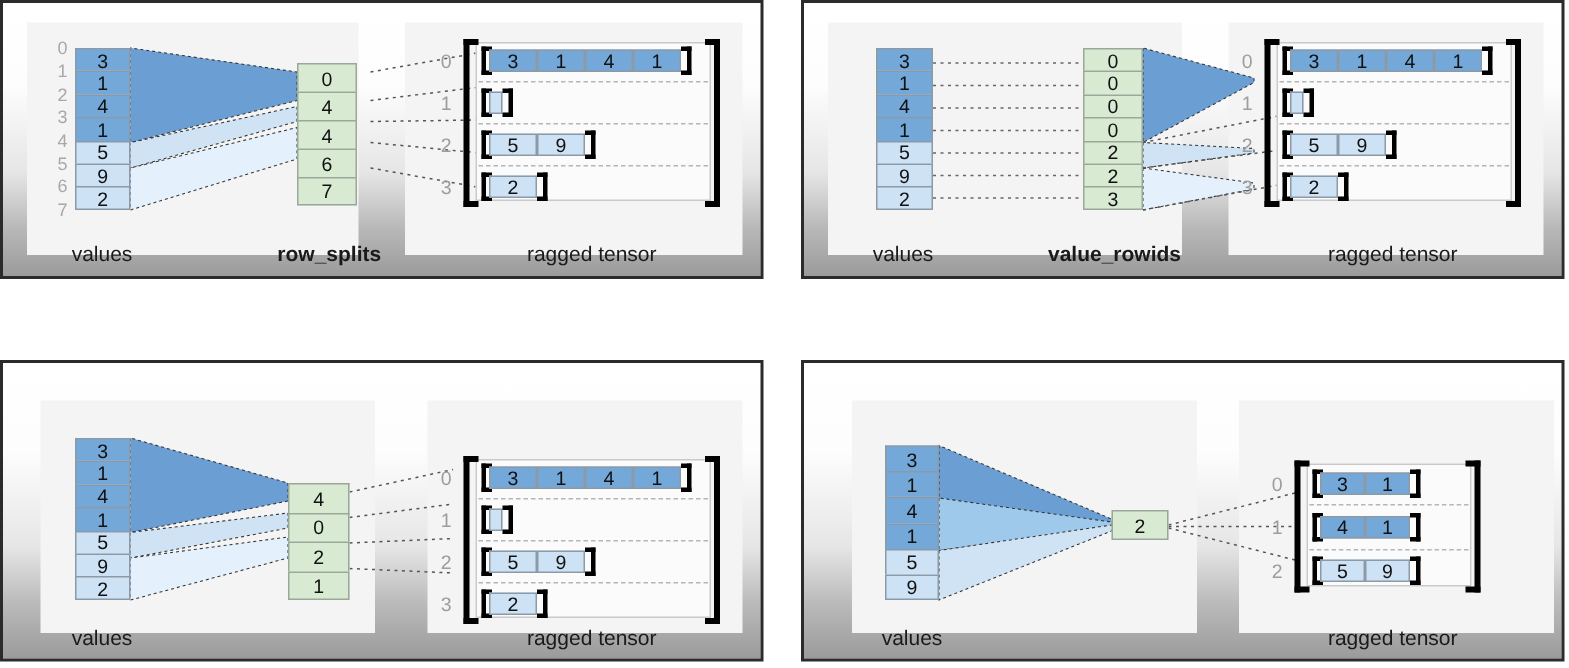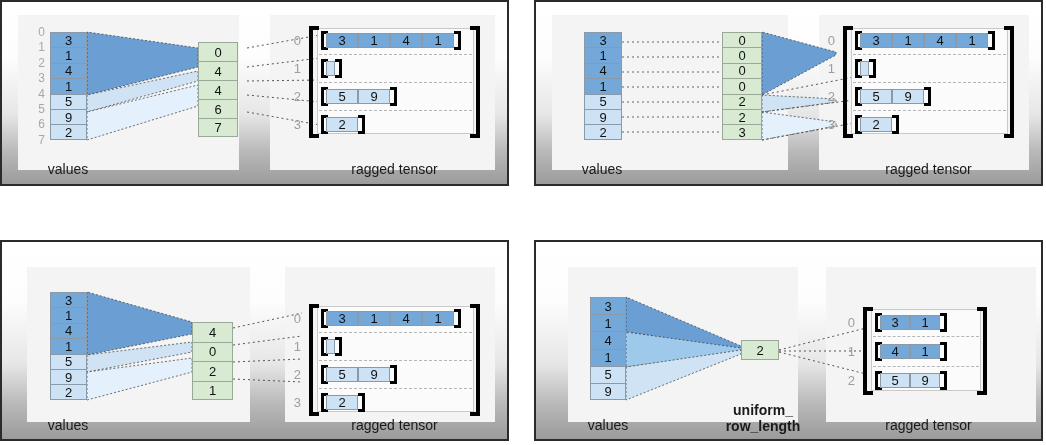--- a/index.html
+++ b/index.html
@@ -129,20 +129,21 @@
       </div>
     <div class="cap" style="left:26px;top:160px;width:80px;">values</div>
 
     <div class="col" style="left:196px;top:40px;width:40px;">
         <div class="cell green" style="height: 19px;">0</div>
         <div class="cell green" style="height: 19px;">4</div>
         <div class="cell green" style="height: 19px;">4</div>
         <div class="cell green" style="height: 19px;">6</div>
         <div class="cell green" style="height: 19px;">7</div>
       </div>
+    <div class="cap b" style="left:150px;top:160px;width:135px;">row_splits</div>
 
     <div class="rt" style="left:305px;top:24px;width:175px;height:112px;">
         <div class="rt-inner" style="left: 10px; top: 2px; width: 157px; height: 106px;"></div>
         <div class="obrk l" style="left: 2px; top: 0px; width: 10px; height: 112px;"></div>
         <div class="obrk r" style="left: 163px; top: 0px; width: 10px; height: 112px;"></div>
         <div class="rowidx" style="left: -20px; top: 8px;">0</div>
         <div class="brk l" style="left: 14px; top: 5px; width: 7px; height: 19px;"></div>
         <div class="rcell dark" style="left: 19px; top: 7px; width: 32px; height: 15px;">3</div>
         <div class="rcell dark" style="left: 51px; top: 7px; width: 32px; height: 15px;">1</div>
         <div class="rcell dark" style="left: 83px; top: 7px; width: 32px; height: 15px;">4</div>
@@ -205,20 +206,21 @@
 
     <div class="col" style="left:186px;top:30px;width:40px;">
         <div class="cell green" style="height: 15.4px;">0</div>
         <div class="cell green" style="height: 15.4px;">0</div>
         <div class="cell green" style="height: 15.4px;">0</div>
         <div class="cell green" style="height: 15.4px;">0</div>
         <div class="cell green" style="height: 15.4px;">2</div>
         <div class="cell green" style="height: 15.4px;">2</div>
         <div class="cell green" style="height: 15.4px;">3</div>
       </div>
+    <div class="cap b" style="left:132px;top:160px;width:150px;">value_rowids</div>
 
     <div class="rt" style="left:305px;top:24px;width:175px;height:112px;">
         <div class="rt-inner" style="left: 10px; top: 2px; width: 157px; height: 106px;"></div>
         <div class="obrk l" style="left: 2px; top: 0px; width: 10px; height: 112px;"></div>
         <div class="obrk r" style="left: 163px; top: 0px; width: 10px; height: 112px;"></div>
         <div class="rowidx" style="left: -20px; top: 8px;">0</div>
         <div class="brk l" style="left: 14px; top: 5px; width: 7px; height: 19px;"></div>
         <div class="rcell dark" style="left: 19px; top: 7px; width: 32px; height: 15px;">3</div>
         <div class="rcell dark" style="left: 51px; top: 7px; width: 32px; height: 15px;">1</div>
         <div class="rcell dark" style="left: 83px; top: 7px; width: 32px; height: 15px;">4</div>
@@ -330,24 +332,20 @@
         <div class="cell dark" style="height: 17.2px;">4</div>
         <div class="cell dark" style="height: 17.2px;">1</div>
         <div class="cell light" style="height: 17.2px;">5</div>
         <div class="cell light" style="height: 17.2px;">9</div>
       </div>
     <div class="cap" style="left:32px;top:176px;width:80px;">values</div>
 
     <div class="col" style="left:205px;top:98px;width:38px;">
         <div class="cell green" style="height: 20px;">2</div>
       </div>
-    <div class="cap b" style="left:168px;top:161px;width:118px;">
-      <div>uniform_</div>
-      <div>row_length</div>
-    </div>
 
     <div class="rt" style="left:325px;top:65px;width:128px;height:88px;">
         <div class="rt-inner" style="left: 10px; top: 2px; width: 110px; height: 82px;"></div>
         <div class="obrk l" style="left: 2px; top: 0px; width: 10px; height: 88px;"></div>
         <div class="obrk r" style="left: 116px; top: 0px; width: 10px; height: 88px;"></div>
         <div class="rowidx" style="left: -20px; top: 8.66667px;">0</div>
         <div class="brk l" style="left: 14px; top: 5.66667px; width: 7px; height: 19px;"></div>
         <div class="rcell dark" style="left: 19px; top: 7.66667px; width: 30px; height: 15px;">3</div>
         <div class="rcell dark" style="left: 49px; top: 7.66667px; width: 30px; height: 15px;">1</div>
         <div class="brk r" style="left: 79px; top: 5.66667px; width: 7px; height: 19px;"></div>

